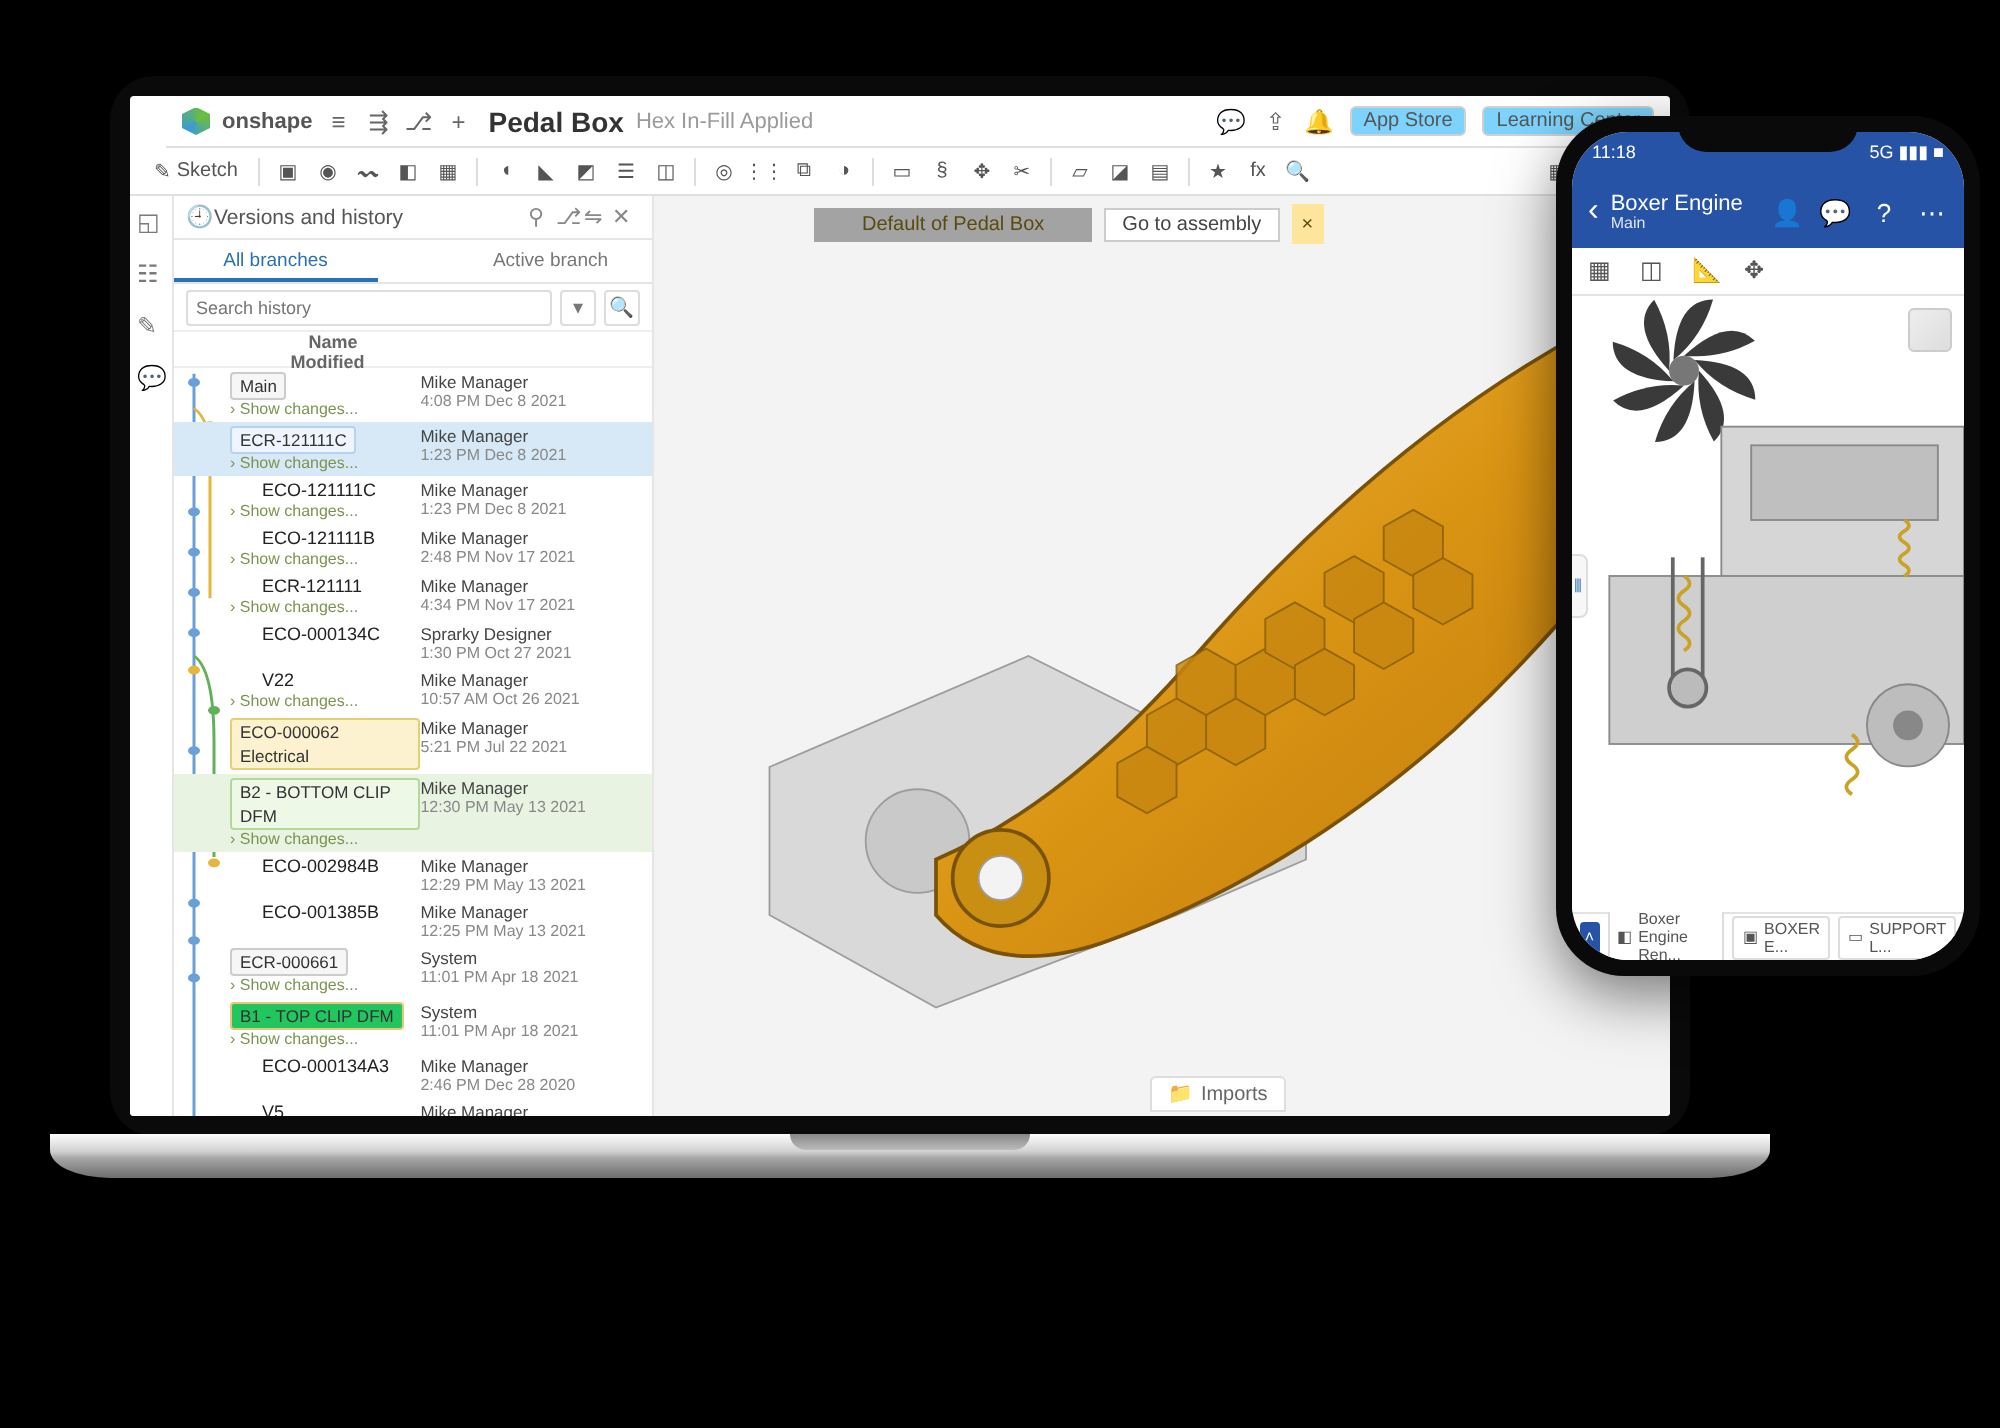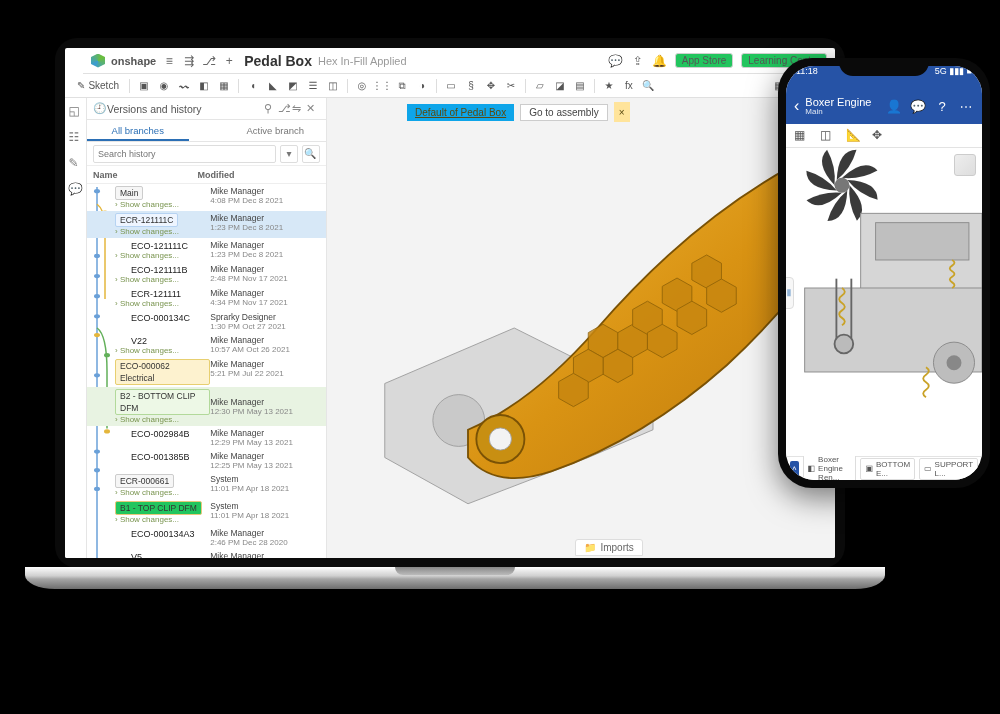--- a/index.html
+++ b/index.html
@@ -72,21 +72,21 @@
     position: relative;
   }
   .logo-cube:before {
     content:""; position:absolute; inset:0;
     background: conic-gradient(from 45deg,#6cbf3a,#3a9bd6,#6cbf3a);
     clip-path: polygon(50% 0,100% 25%,100% 75%,50% 100%,0 75%,0 25%);
   }
   .os-top .title { font-weight:600; font-size:14px; color:#333; margin-left:2px;}
   .os-top .sub   { color:#9a9a9a; font-size:11px; }
   .os-top-right { margin-left:auto; display:flex; align-items:center; gap:8px; }
-  .pill { border:1px solid #d0d0d0; border-radius:3px; padding:1px 6px; font-size:10px; color:#555; background:#22c55e;}
+  .pill { border:1px solid #d0d0d0; border-radius:3px; padding:1px 6px; font-size:10px; color:#555; background:#7dd3fc;}
   .ico { width:14px; height:14px; display:inline-flex; align-items:center; justify-content:center; color:#666; font-size:12px;}
 
   .os-toolbar {
     height: 24px;
     display:flex;
     align-items:center;
     gap:4px;
     padding:0 8px;
     border-bottom:1px solid #e0e0e0;
     font-size:10px;
@@ -136,21 +136,21 @@
   .hp-tab.active { color:#2b6fb5; border-bottom:2px solid #2b6fb5; }
   .hp-search {
     height:24px; display:flex; align-items:center; padding:3px 6px; gap:4px;
     border-bottom:1px solid #eee;
   }
   .hp-search input {
     flex:1; height:18px; border:1px solid #ddd; border-radius:2px; padding:0 4px; font-size:9px; color:#777;
   }
   .hp-search .sbtn { width:18px;height:18px;border:1px solid #ddd;border-radius:2px;display:flex;align-items:center;justify-content:center;font-size:10px;color:#777;}
   .hp-cols {
-    height:18px; display:flex; align-items:center; padding:0 6px; font-size:9px; color:#666; border-bottom:1px solid #eee;
+    height:18px; display:flex; align-items:center; padding:0 6px; font-size:9px; color:#666; border-bottom:1px solid #eee;flex-direction:column;
   }
   .hp-cols .c1{ width:46%; font-weight:600;}
   .hp-cols .c2{ width:54%; font-weight:600;}
 
   .hp-list { flex:1; overflow:hidden; position:relative; }
   .hp-list-inner{ position:absolute; left:0; right:0; top:0; }
 
   .row {
     display:flex; align-items:flex-start;
     padding:2px 4px 2px 28px;
@@ -166,41 +166,41 @@
   }
   .tag.main  { background:#f6f6f6; border:1px solid #ccc;}
   .tag.ecr   { background:#eef5ff; border:1px solid #b6d3f2;}
   .tag.eco   { background:#fdf2cf; border:1px solid #e7cf70;}
   .tag.b2    { background:#edf8e6; border:1px solid #b2d99a;}
   .tag.b1    { background:#22c55e; border:1px solid #e8c77a;}
   .row .author { font-size:8.5px; color:#444; display:block;}
   .row .ts { font-size:8px; color:#888; display:block;}
   .row .chg { font-size:8px; color:#7a9550; display:block;}
   .row.hl { background:#d7e8f7; }
-  .row.hl.alt { background:#e8f3e2;align-items:center; }
+  .row.hl.alt { background:#e8f3e2; }
 
   
   .graph {
     position:absolute; left:0; top:0; bottom:0; width:28px;
     pointer-events:none;
   }
   .graph svg { width:28px; height:100%; }
 
   .viewport3d {
     flex:1;
     position:relative;
     background:#f3f3f3;
     overflow:hidden;
   }
   .banner {
     position:absolute; top:4px; left:80px;
     display:flex; align-items:center; gap:6px;
     font-size:10px;
   }
-  .banner .def { background:#0ea5e9; color:#5a4a10; padding:3px 8px;text-decoration:underline;}
+  .banner .def { background:#a3a3a3; color:#5a4a10; padding:3px 24px;}
   .banner .go { background:#fff; border:1px solid #ccc; padding:2px 8px; color:#444;}
   .banner .x  { background:#ffe49b; color:#5a4a10; width:16px;height:20px;display:flex;align-items:center;justify-content:center;}
 
   .pedal {
     position:absolute;
     left:30px; top:0; right:-40px; bottom:0;
   }
   .pedal svg { width:100%; height:100%; }
 
   .imports-tab {
@@ -230,21 +230,21 @@
     overflow:hidden;
     position:relative;
   }
   .phone-notch {
     position:absolute; top:0; left:50%; transform:translateX(-50%);
     width:90px; height:18px; background:#0a0a0a;
     border-radius:0 0 14px 14px; z-index:30;
   }
   .p-status {
     height:22px; font-size:9px; color:#fff; background:#2653a6;
-    display:flex; align-items:flex-start; justify-content:space-between;
+    display:flex; align-items:center; justify-content:space-between;
     padding:0 10px 2px;
   }
   .p-head {
     height:36px; background:#2653a6; color:#fff;
     display:flex; align-items:center; padding:0 8px; gap:6px;
     font-size:10px;
   }
   .p-head .back { font-size:16px;}
   .p-head .tcol { line-height:1.1;}
   .p-head .tmain{ font-size:11px; font-weight:500;}
@@ -638,17 +638,17 @@
           </g>
 
           <circle cx="180" cy="230" r="22" fill="#bdbdbd" stroke="#888"></circle>
           <circle cx="180" cy="230" r="8" fill="#888"></circle>
         </svg>
       </div>
     </div>
     <div class="p-tabs">
       <span class="up">˄</span>
       <span class="chip">◧ <span>Boxer Engine Ren...</span></span>
-      <span class="chip">▣ <span>BOTTOM E...</span></span>
+      <span class="chip">▣ <span>BOXER E...</span></span>
       <span class="chip">▭ <span>SUPPORT L...</span></span>
     </div>
   </div>
 </div>
 
 </body></html>

